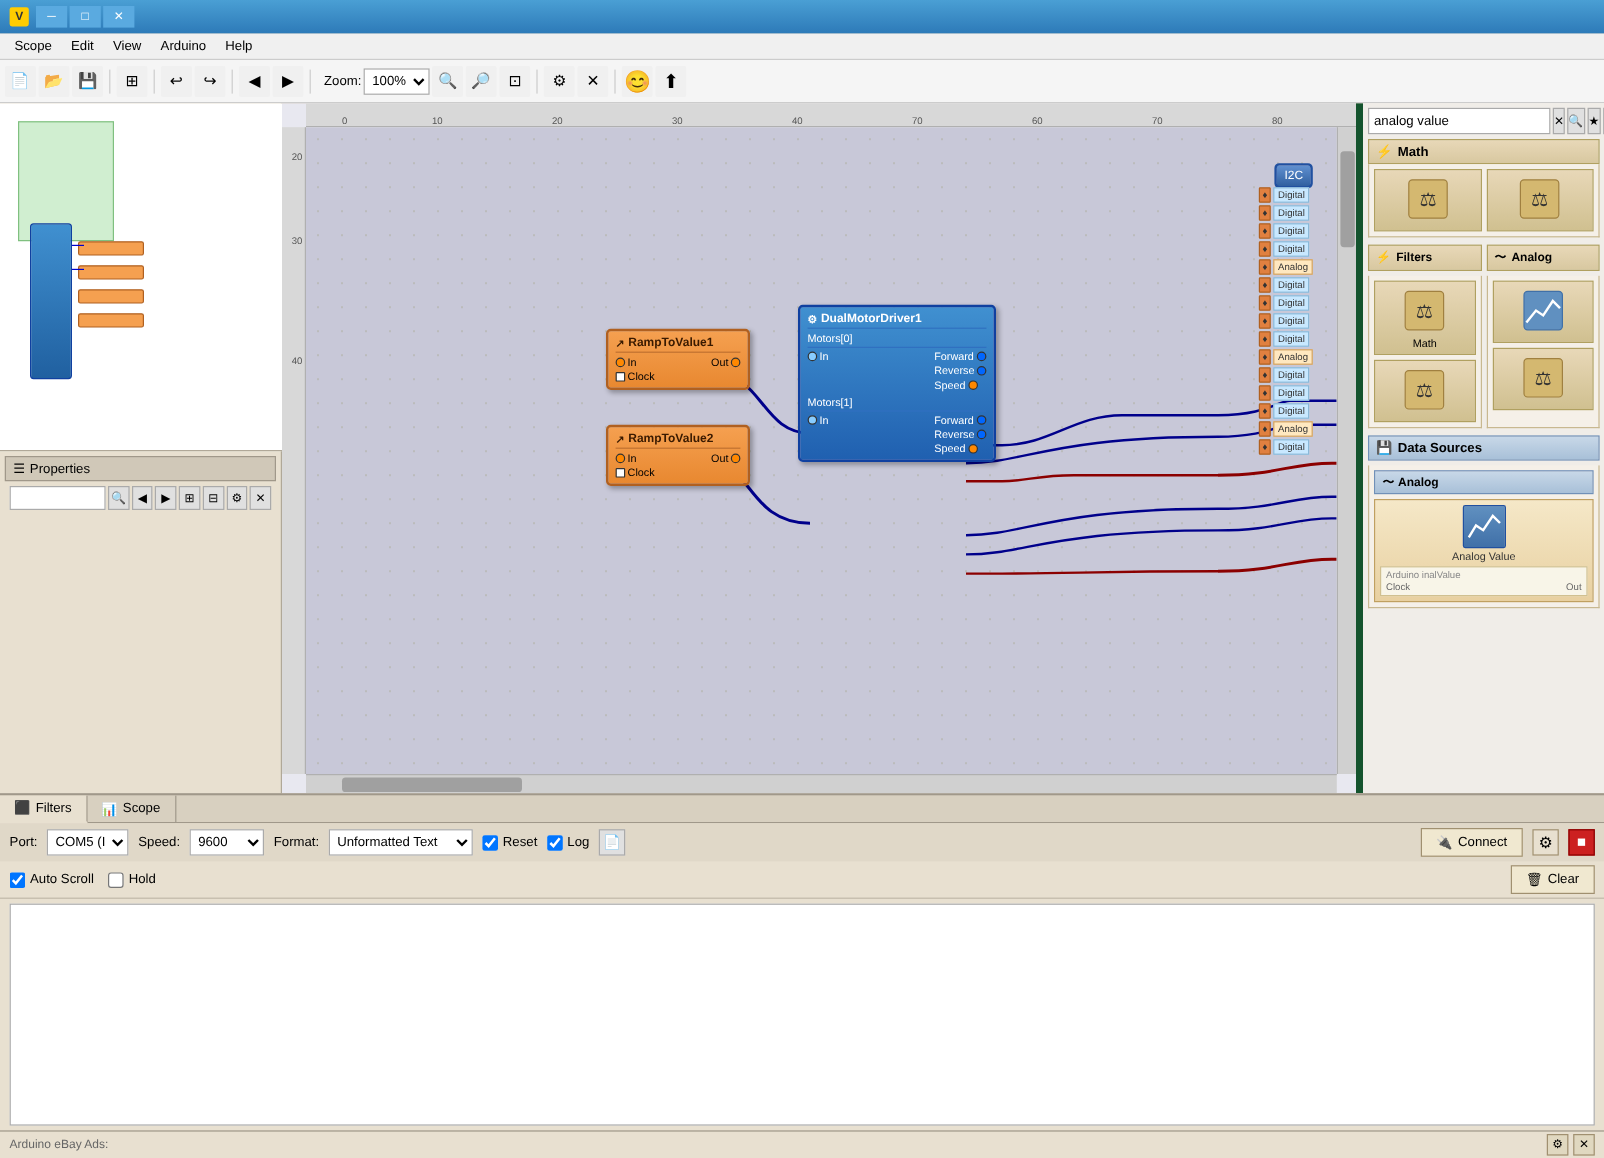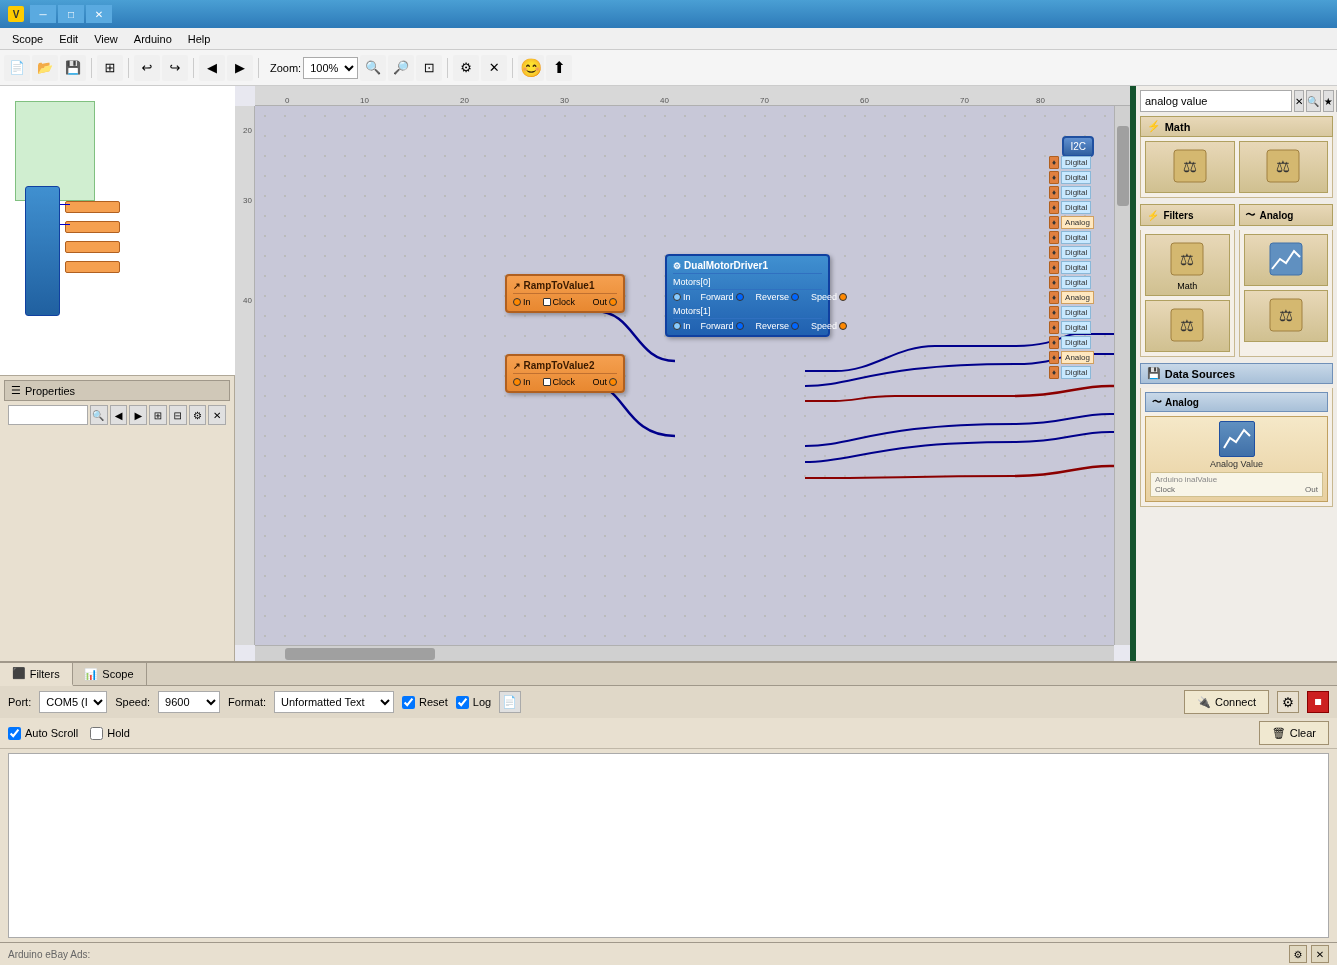--- a/index.html
+++ b/index.html
@@ -54,21 +54,21 @@
     .component-section { margin-bottom: 6px; }
     .section-header { background: linear-gradient(to bottom, #e8d8b8, #d8c8a0); border: 1px solid #b0a060; padding: 3px 6px; font-size: 11px; font-weight: bold; cursor: pointer; display: flex; align-items: center; gap: 4px; }
     .section-content { display: grid; grid-template-columns: 1fr 1fr; gap: 4px; padding: 4px; background: #f5f0e8; border: 1px solid #c8b890; border-top: none; }
     .comp-item { background: linear-gradient(to bottom, #e8d8b8, #d0c090); border: 1px solid #b0a060; padding: 4px; cursor: pointer; text-align: center; display: flex; flex-direction: column; align-items: center; }
     .comp-icon { width: 40px; height: 40px; margin-bottom: 2px; display: flex; align-items: center; justify-content: center; }
     
     
     .block { position: absolute; background: linear-gradient(to bottom, #f5a050, #e88830); border: 2px solid #b06020; border-radius: 4px; padding: 4px 6px; cursor: move; box-shadow: 2px 2px 4px rgba(0,0,0,0.3); }
     .block-title { font-size: 10px; font-weight: bold; color: #3a1a00; display: flex; align-items: center; gap: 3px; border-bottom: 1px solid #c07030; padding-bottom: 2px; margin-bottom: 3px; }
     .block-ports { display: flex; justify-content: space-between; gap: 10px; }
-    .block-inputs, .block-outputs { display: flex; flex-direction: row; gap: 12px; }
+    .block-inputs, .block-outputs { display: flex; flex-direction: column; gap: 2px; }
     .port { font-size: 9px; display: flex; align-items: center; gap: 2px; }
     .port-dot { width: 8px; height: 8px; border-radius: 50%; border: 1px solid #333; background: white; }
     .port-dot.analog { background: #ff8800; }
     .port-dot.digital { background: #0066ff; }
     .port-dot.clock { background: #ffffff; }
     
     .block-blue { background: linear-gradient(to bottom, #4090d0, #2060b0); border-color: #1040a0; }
     .block-blue .block-title { color: white; border-bottom-color: #3070c0; }
     .block-blue .port { color: white; }
     
@@ -199,21 +199,21 @@
 
       <div id="canvas-ruler-top">
         <span class="ruler-mark" style="left:30px;">0</span>
         <span class="ruler-mark" style="left:105px;">10</span>
         <span class="ruler-mark" style="left:205px;">20</span>
         <span class="ruler-mark" style="left:305px;">30</span>
         <span class="ruler-mark" style="left:405px;">40</span>
         <span class="ruler-mark" style="left:505px;">70</span>
         <span class="ruler-mark" style="left:605px;">60</span>
         <span class="ruler-mark" style="left:705px;">70</span>
-        <span class="ruler-mark" style="left:781px;">80</span>
+        <span class="ruler-mark" style="left:805px;">80</span>
       </div>
 
       <div id="canvas-ruler-left">
         <span class="ruler-mark-left" style="top:20px;">20</span>
         <span class="ruler-mark-left" style="top:90px;">30</span>
         <span class="ruler-mark-left" style="top:190px;">40</span>
       </div>
 
       <div id="canvas-scroll">
         <div id="canvas">

